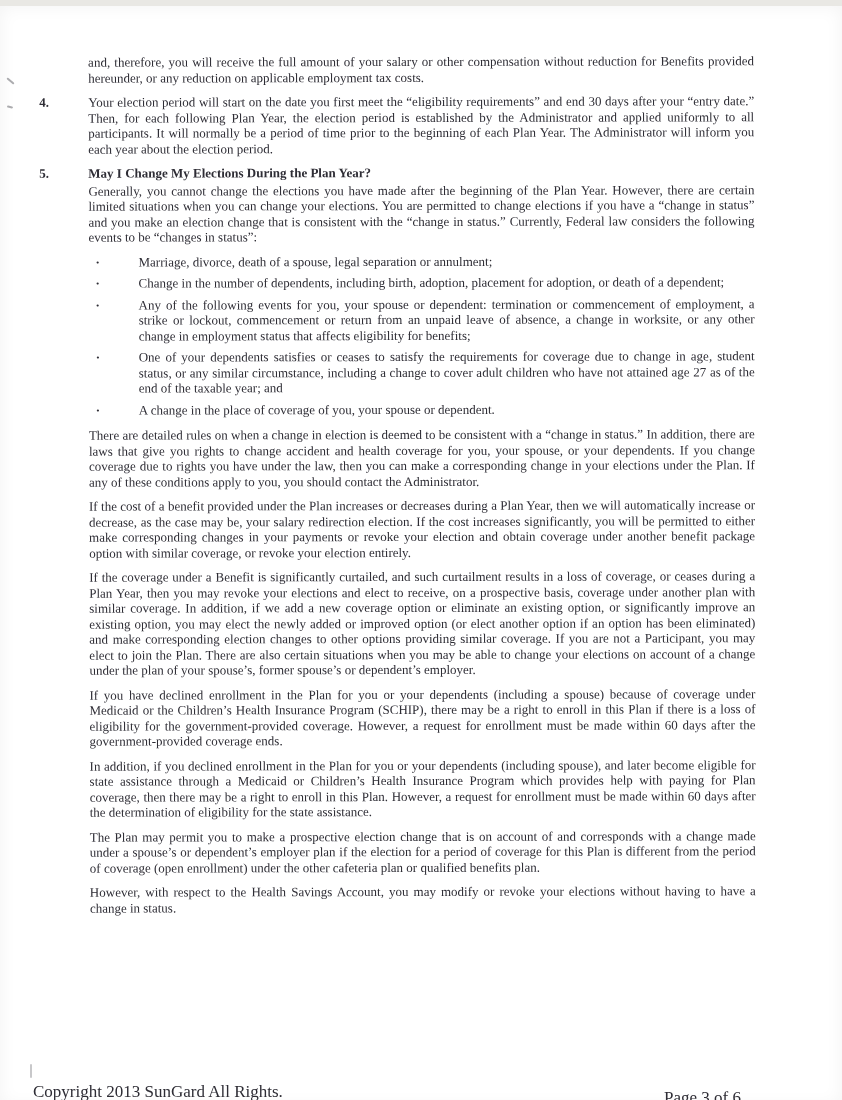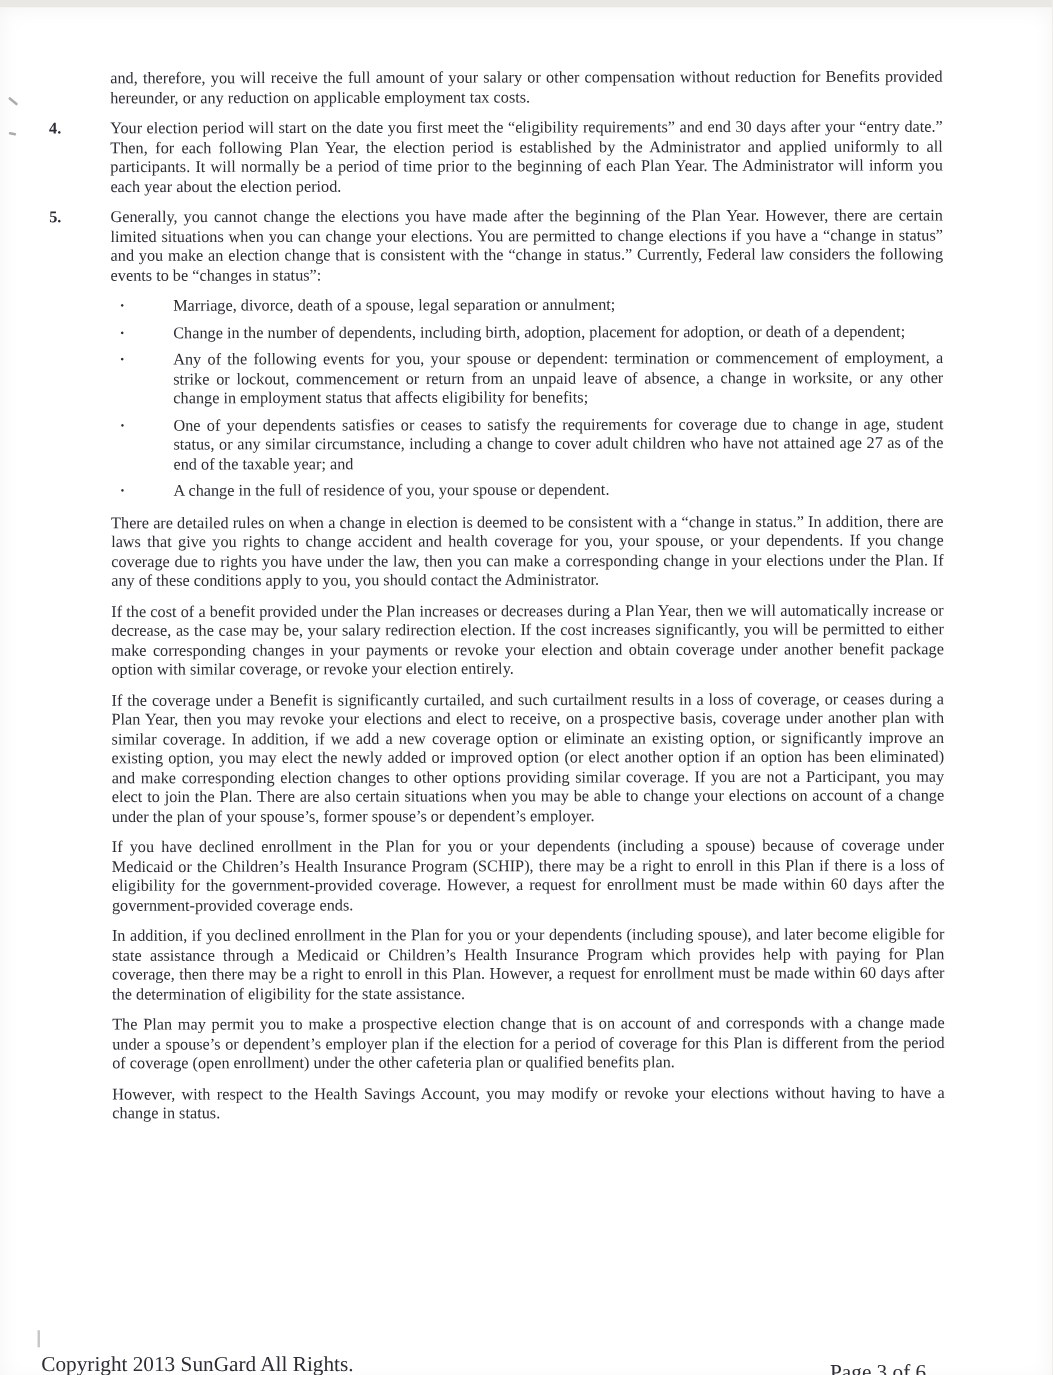--- a/index.html
+++ b/index.html
@@ -99,20 +99,21 @@
 
     <p class="para">and, therefore, you will receive the full amount of your salary or other compensation without reduction for Benefits provided hereunder, or any reduction on applicable employment tax costs.</p>
 
     <div class="section">
       <span class="secnum">4.</span>
       <p class="para">Your election period will start on the date you first meet the “eligibility requirements” and end 30 days after your “entry date.” Then, for each following Plan Year, the election period is established by the Administrator and applied uniformly to all participants. It will normally be a period of time prior to the beginning of each Plan Year. The Administrator will inform you each year about the election period.</p>
     </div>
 
     <div class="section">
       <span class="secnum">5.</span>
+      <h3 class="heading">May I Change My Elections During the Plan Year?</h3>
       <p class="para">Generally, you cannot change the elections you have made after the beginning of the Plan Year. However, there are certain limited situations when you can change your elections. You are permitted to change elections if you have a “change in status” and you make an election change that is consistent with the “change in status.” Currently, Federal law considers the following events to be “changes in status”:</p>
 
       <ul class="bullets">
         <li>
           <span class="bullet-marker">·</span>
           <span class="bullet-text">Marriage, divorce, death of a spouse, legal separation or annulment;</span>
         </li>
         <li>
           <span class="bullet-marker">·</span>
           <span class="bullet-text">Change in the number of dependents, including birth, adoption, placement for adoption, or death of a dependent;</span>
@@ -120,21 +121,21 @@
         <li>
           <span class="bullet-marker">·</span>
           <span class="bullet-text">Any of the following events for you, your spouse or dependent: termination or commencement of employment, a strike or lockout, commencement or return from an unpaid leave of absence, a change in worksite, or any other change in employment status that affects eligibility for benefits;</span>
         </li>
         <li>
           <span class="bullet-marker">·</span>
           <span class="bullet-text">One of your dependents satisfies or ceases to satisfy the requirements for coverage due to change in age, student status, or any similar circumstance, including a change to cover adult children who have not attained age 27 as of the end of the taxable year; and</span>
         </li>
         <li>
           <span class="bullet-marker">·</span>
-          <span class="bullet-text">A change in the full of residence of you, your spouse or dependent.</span>
+          <span class="bullet-text">A change in the place of coverage of you, your spouse or dependent.</span>
         </li>
       </ul>
 
       <p class="para">There are detailed rules on when a change in election is deemed to be consistent with a “change in status.” In addition, there are laws that give you rights to change accident and health coverage for you, your spouse, or your dependents. If you change coverage due to rights you have under the law, then you can make a corresponding change in your elections under the Plan. If any of these conditions apply to you, you should contact the Administrator.</p>
       <p class="para">If the cost of a benefit provided under the Plan increases or decreases during a Plan Year, then we will automatically increase or decrease, as the case may be, your salary redirection election. If the cost increases significantly, you will be permitted to either make corresponding changes in your payments or revoke your election and obtain coverage under another benefit package option with similar coverage, or revoke your election entirely.</p>
       <p class="para">If the coverage under a Benefit is significantly curtailed, and such curtailment results in a loss of coverage, or ceases during a Plan Year, then you may revoke your elections and elect to receive, on a prospective basis, coverage under another plan with similar coverage. In addition, if we add a new coverage option or eliminate an existing option, or significantly improve an existing option, you may elect the newly added or improved option (or elect another option if an option has been eliminated) and make corresponding election changes to other options providing similar coverage. If you are not a Participant, you may elect to join the Plan.  There are also certain situations when you may be able to change your elections on account of a change under the plan of your spouse’s, former spouse’s or dependent’s employer.</p>
       <p class="para">If you have declined enrollment in the Plan for you or your dependents (including a spouse) because of coverage under Medicaid or the Children’s Health Insurance Program (SCHIP), there may be a right to enroll in this Plan if there is a loss of eligibility for the government-provided coverage. However, a request for enrollment must be made within 60 days after the government-provided coverage ends.</p>
       <p class="para">In addition, if you declined enrollment in the Plan for you  or your dependents (including spouse), and later become eligible for state assistance through a Medicaid or Children’s Health Insurance Program which provides help with paying for Plan coverage, then there may be a right to enroll in this Plan. However, a request for enrollment must be made within 60 days after the determination of eligibility for the state assistance.</p>
       <p class="para">The Plan may permit you to make a prospective election change that is on account of and corresponds with a change made under a spouse’s or dependent’s employer plan if the election for a period of coverage for this Plan is different from the period of coverage (open enrollment) under the other cafeteria plan or qualified benefits plan.</p>
       <p class="para">However, with respect to the Health Savings Account, you may modify or revoke your elections without having to have a change in status.</p>

